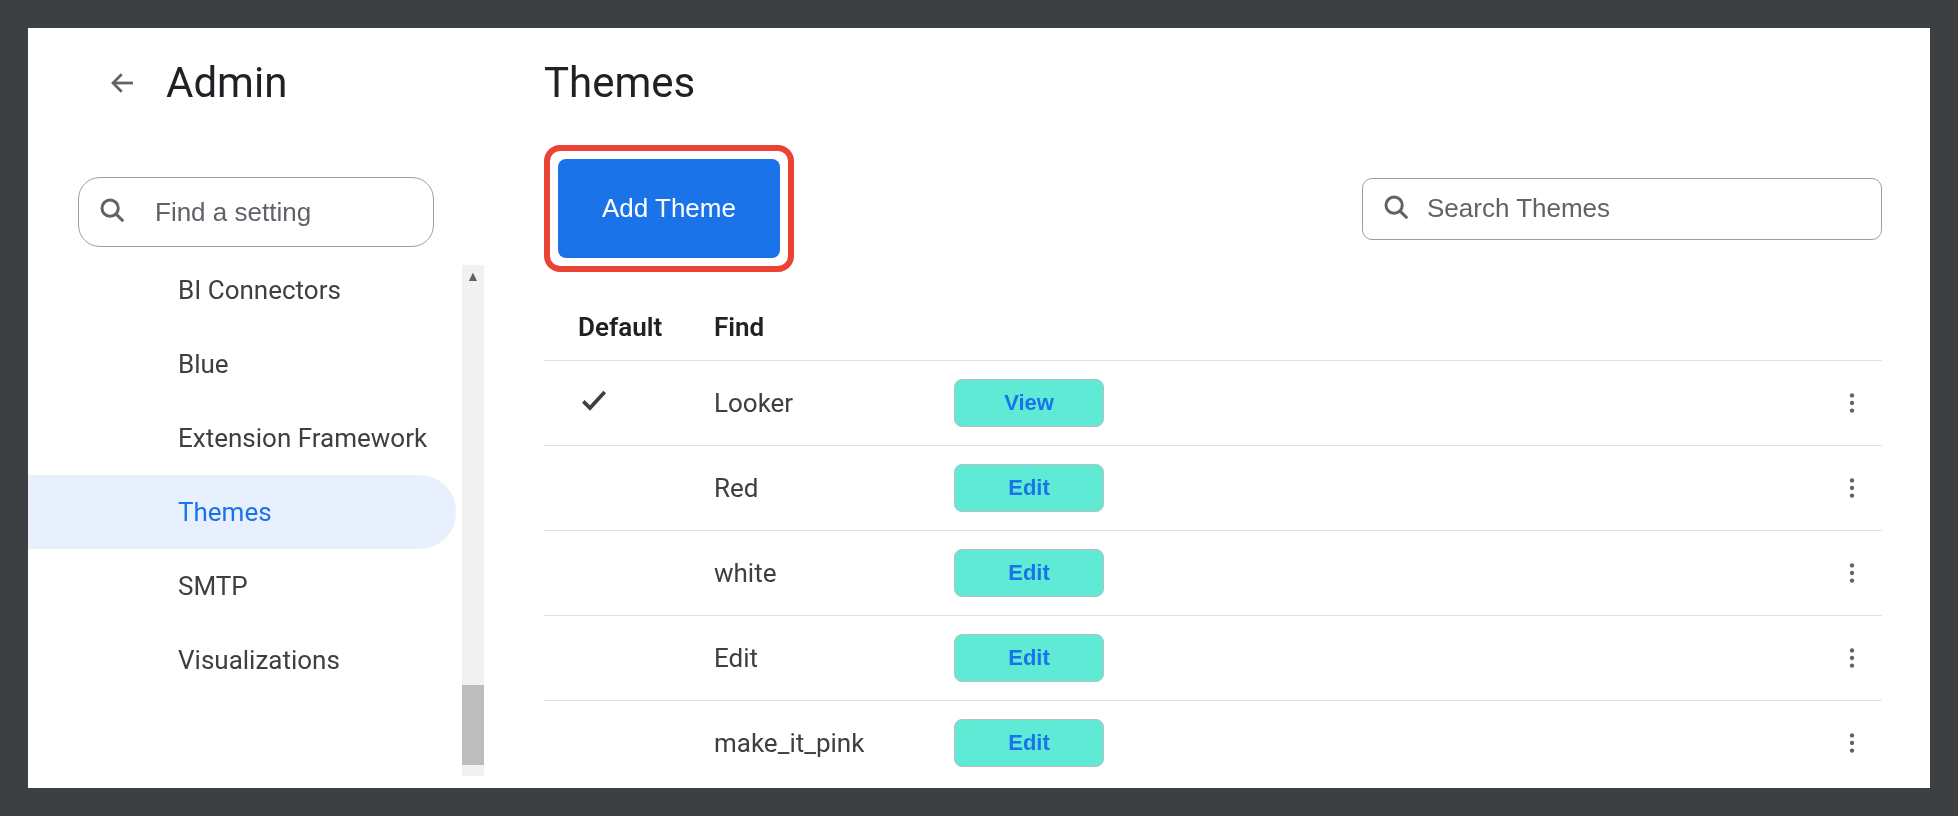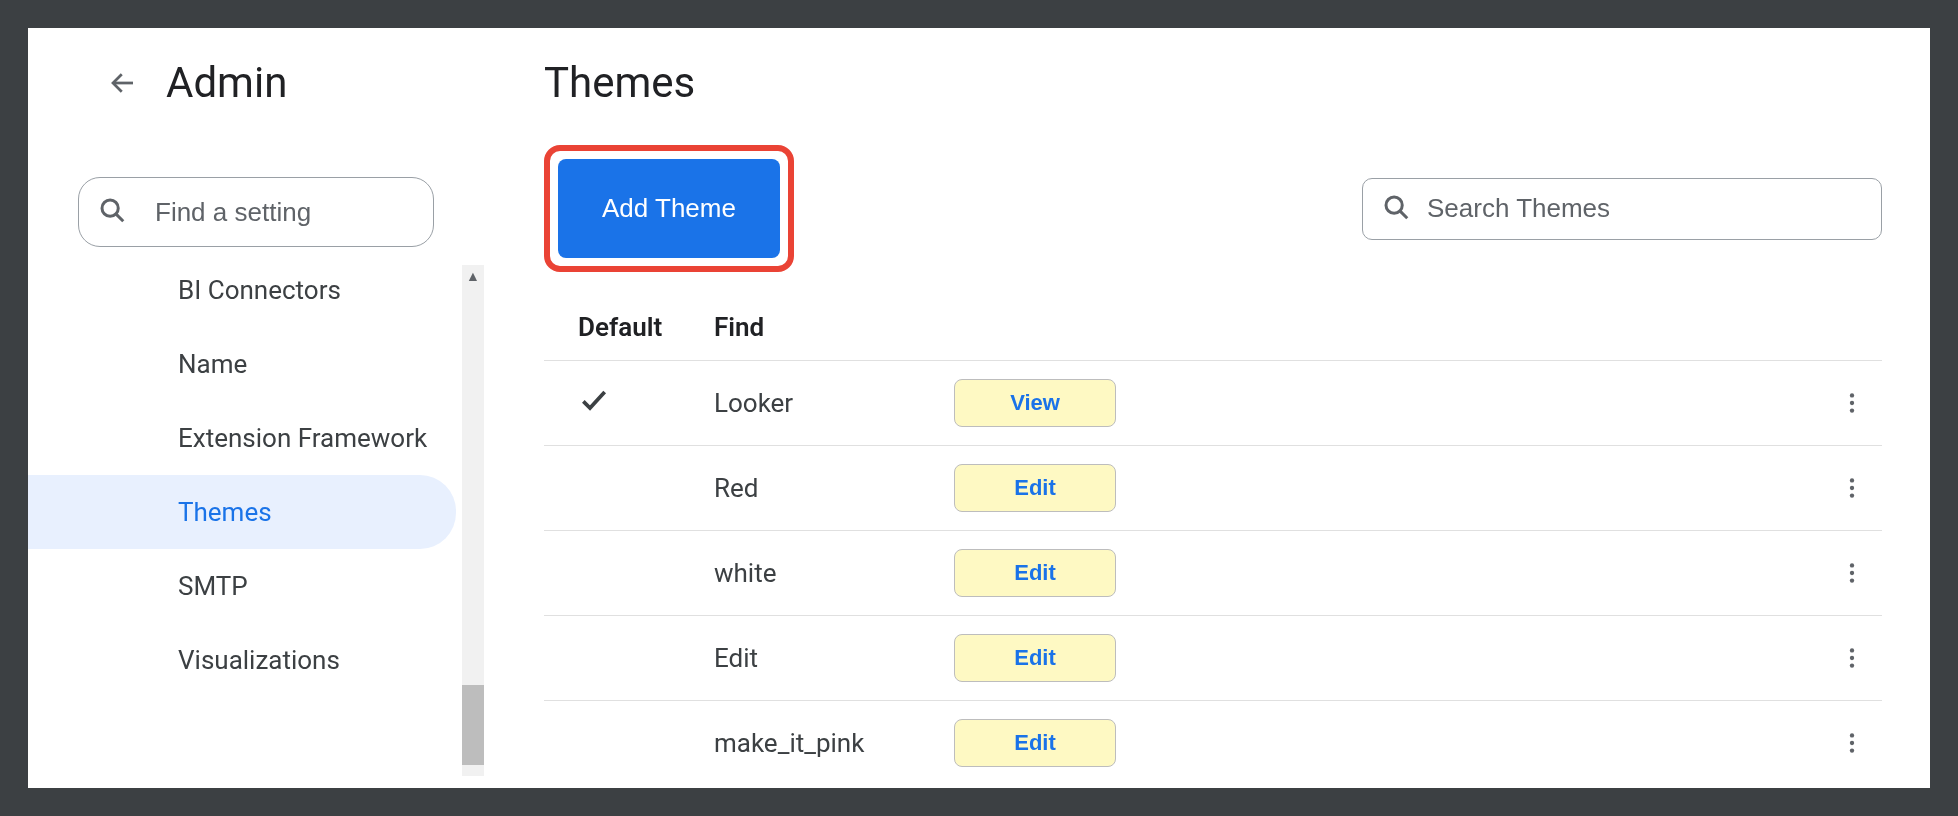--- a/index.html
+++ b/index.html
@@ -182,27 +182,27 @@
     display: flex;
     align-items: center;
     border-top: 1.5px solid #e0e0e0;
     padding: 18px 0;
     font-size: 26px;
     color: #3c4043;
   }
   .check-icon { color: #3c4043; }
   .action-btn {
     border: 1.5px solid #bdbdbd;
-    background: #fef9c3;
+    background: #5eead4;
     color: #1a73e8;
     font-size: 22px;
     font-weight: 600;
     border-radius: 8px;
     padding: 10px 0;
-    width: 162px;
+    width: 150px;
     cursor: pointer;
   }
   .kebab {
     color: #5f6368;
     cursor: pointer;
     display: flex;
     align-items: center;
     justify-content: center;
   }
 </style>
@@ -228,21 +228,21 @@
             <circle cx="10.5" cy="10.5" r="6.5"></circle>
             <line x1="21" y1="21" x2="15.3" y2="15.3"></line>
           </svg>
       </span>
       <input type="text" placeholder="Find a setting" style="">
     </div>
 
     <div class="sidebar-list-wrap">
       <div class="sidebar-list">
         <div class="sidebar-item">BI Connectors</div>
-        <div class="sidebar-item">Name</div>
+        <div class="sidebar-item">Blue</div>
         <div class="sidebar-item">Extension Framework</div>
         <div class="sidebar-item active">Themes</div>
         <div class="sidebar-item">SMTP</div>
         <div class="sidebar-item">Visualizations</div>
       </div>
       <div class="scrollbar-track">
         <div class="scrollbar-arrow up">▲</div>
         <div class="scrollbar-thumb"></div>
       </div>
     </div>

